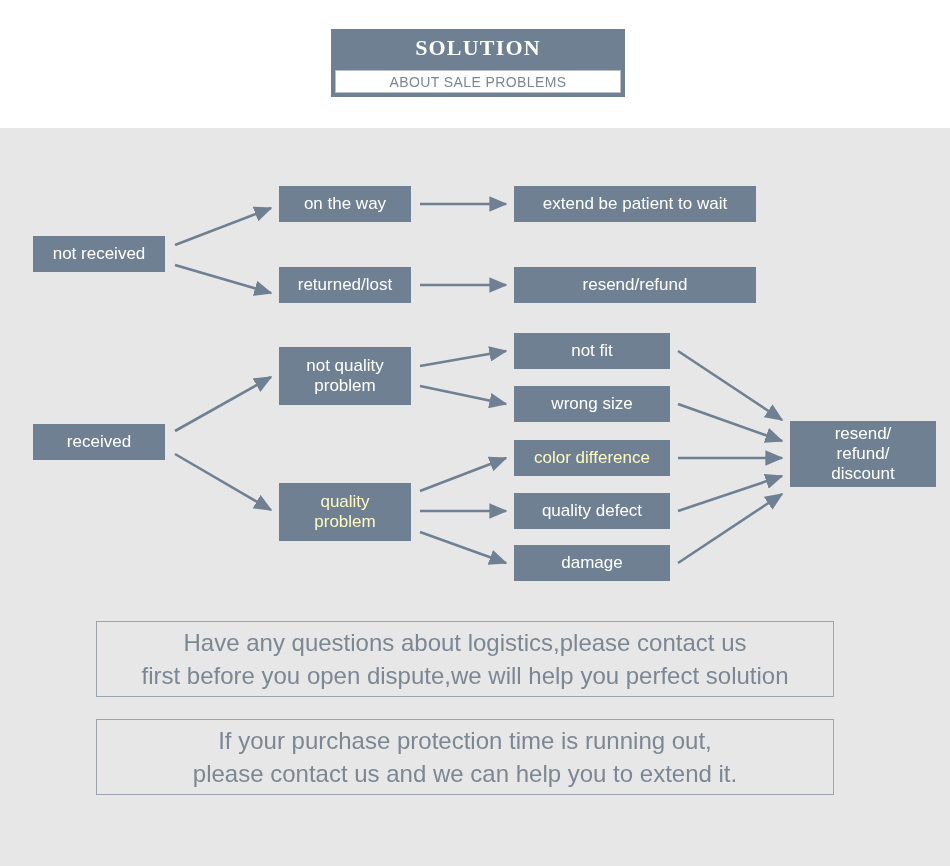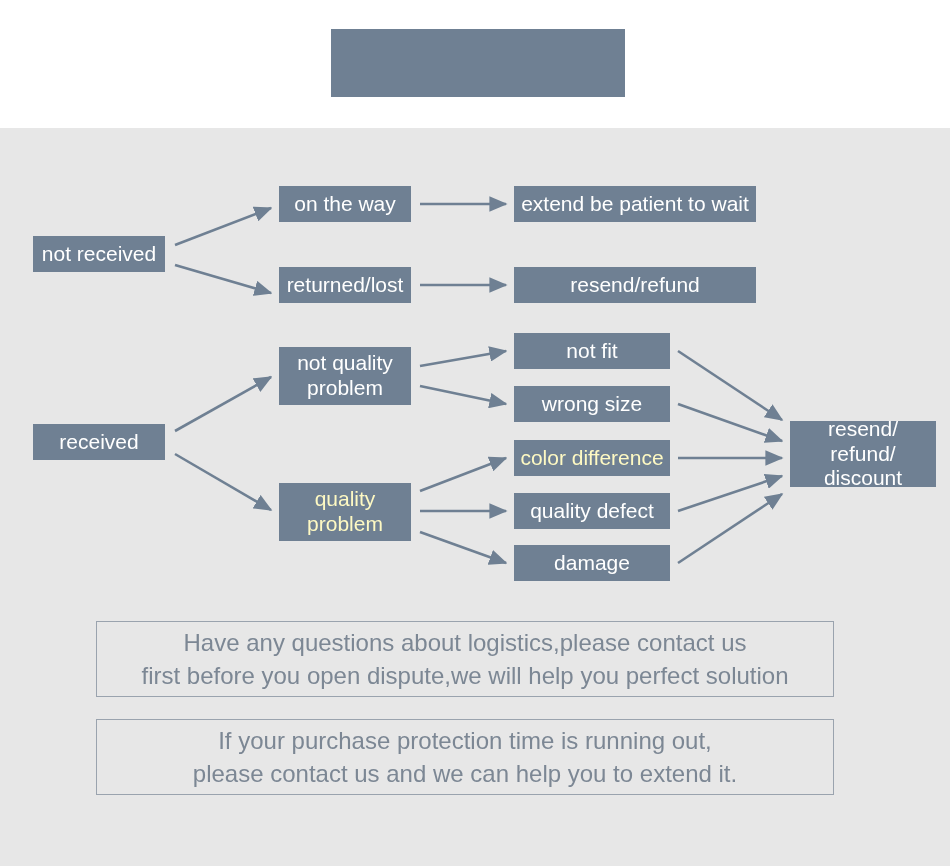--- a/index.html
+++ b/index.html
@@ -83,21 +83,21 @@
 
   
   .node {
     position: absolute;
     background: #6f8093;
     color: #ffffff;
     display: flex;
     align-items: center;
     justify-content: center;
     text-align: center;
-    font-size: 21px;
+    font-size: 17px;
     line-height: 1.18;
     box-sizing: border-box;
     padding: 2px 6px;
     white-space: pre-line;
   }
 
   
   .notice {
     position: absolute;
     border: 1px solid #9aa3ae;
@@ -113,20 +113,24 @@
     white-space: pre-line;
     padding: 0 10px;
   }
 </style>
 </head>
 <body>
 
 <div id="page">
 
   <div id="header-banner">
+    <div id="header-title">SOLUTION</div>
+    <div id="header-subtitle-box">
+      <div id="header-subtitle">ABOUT SALE PROBLEMS</div>
+    </div>
   </div>
 
   <div id="panel">
 
     <svg id="connectors" viewBox="0 0 950 738" width="950" height="738" xmlns="http://www.w3.org/2000/svg">
       <defs>
         <marker id="arrowhead" markerWidth="7" markerHeight="6" refX="6.4" refY="3" orient="auto" markerUnits="strokeWidth">
           <path d="M0,0 L7,3 L0,6 Z" fill="#6f8093"></path>
         </marker>
       </defs>

